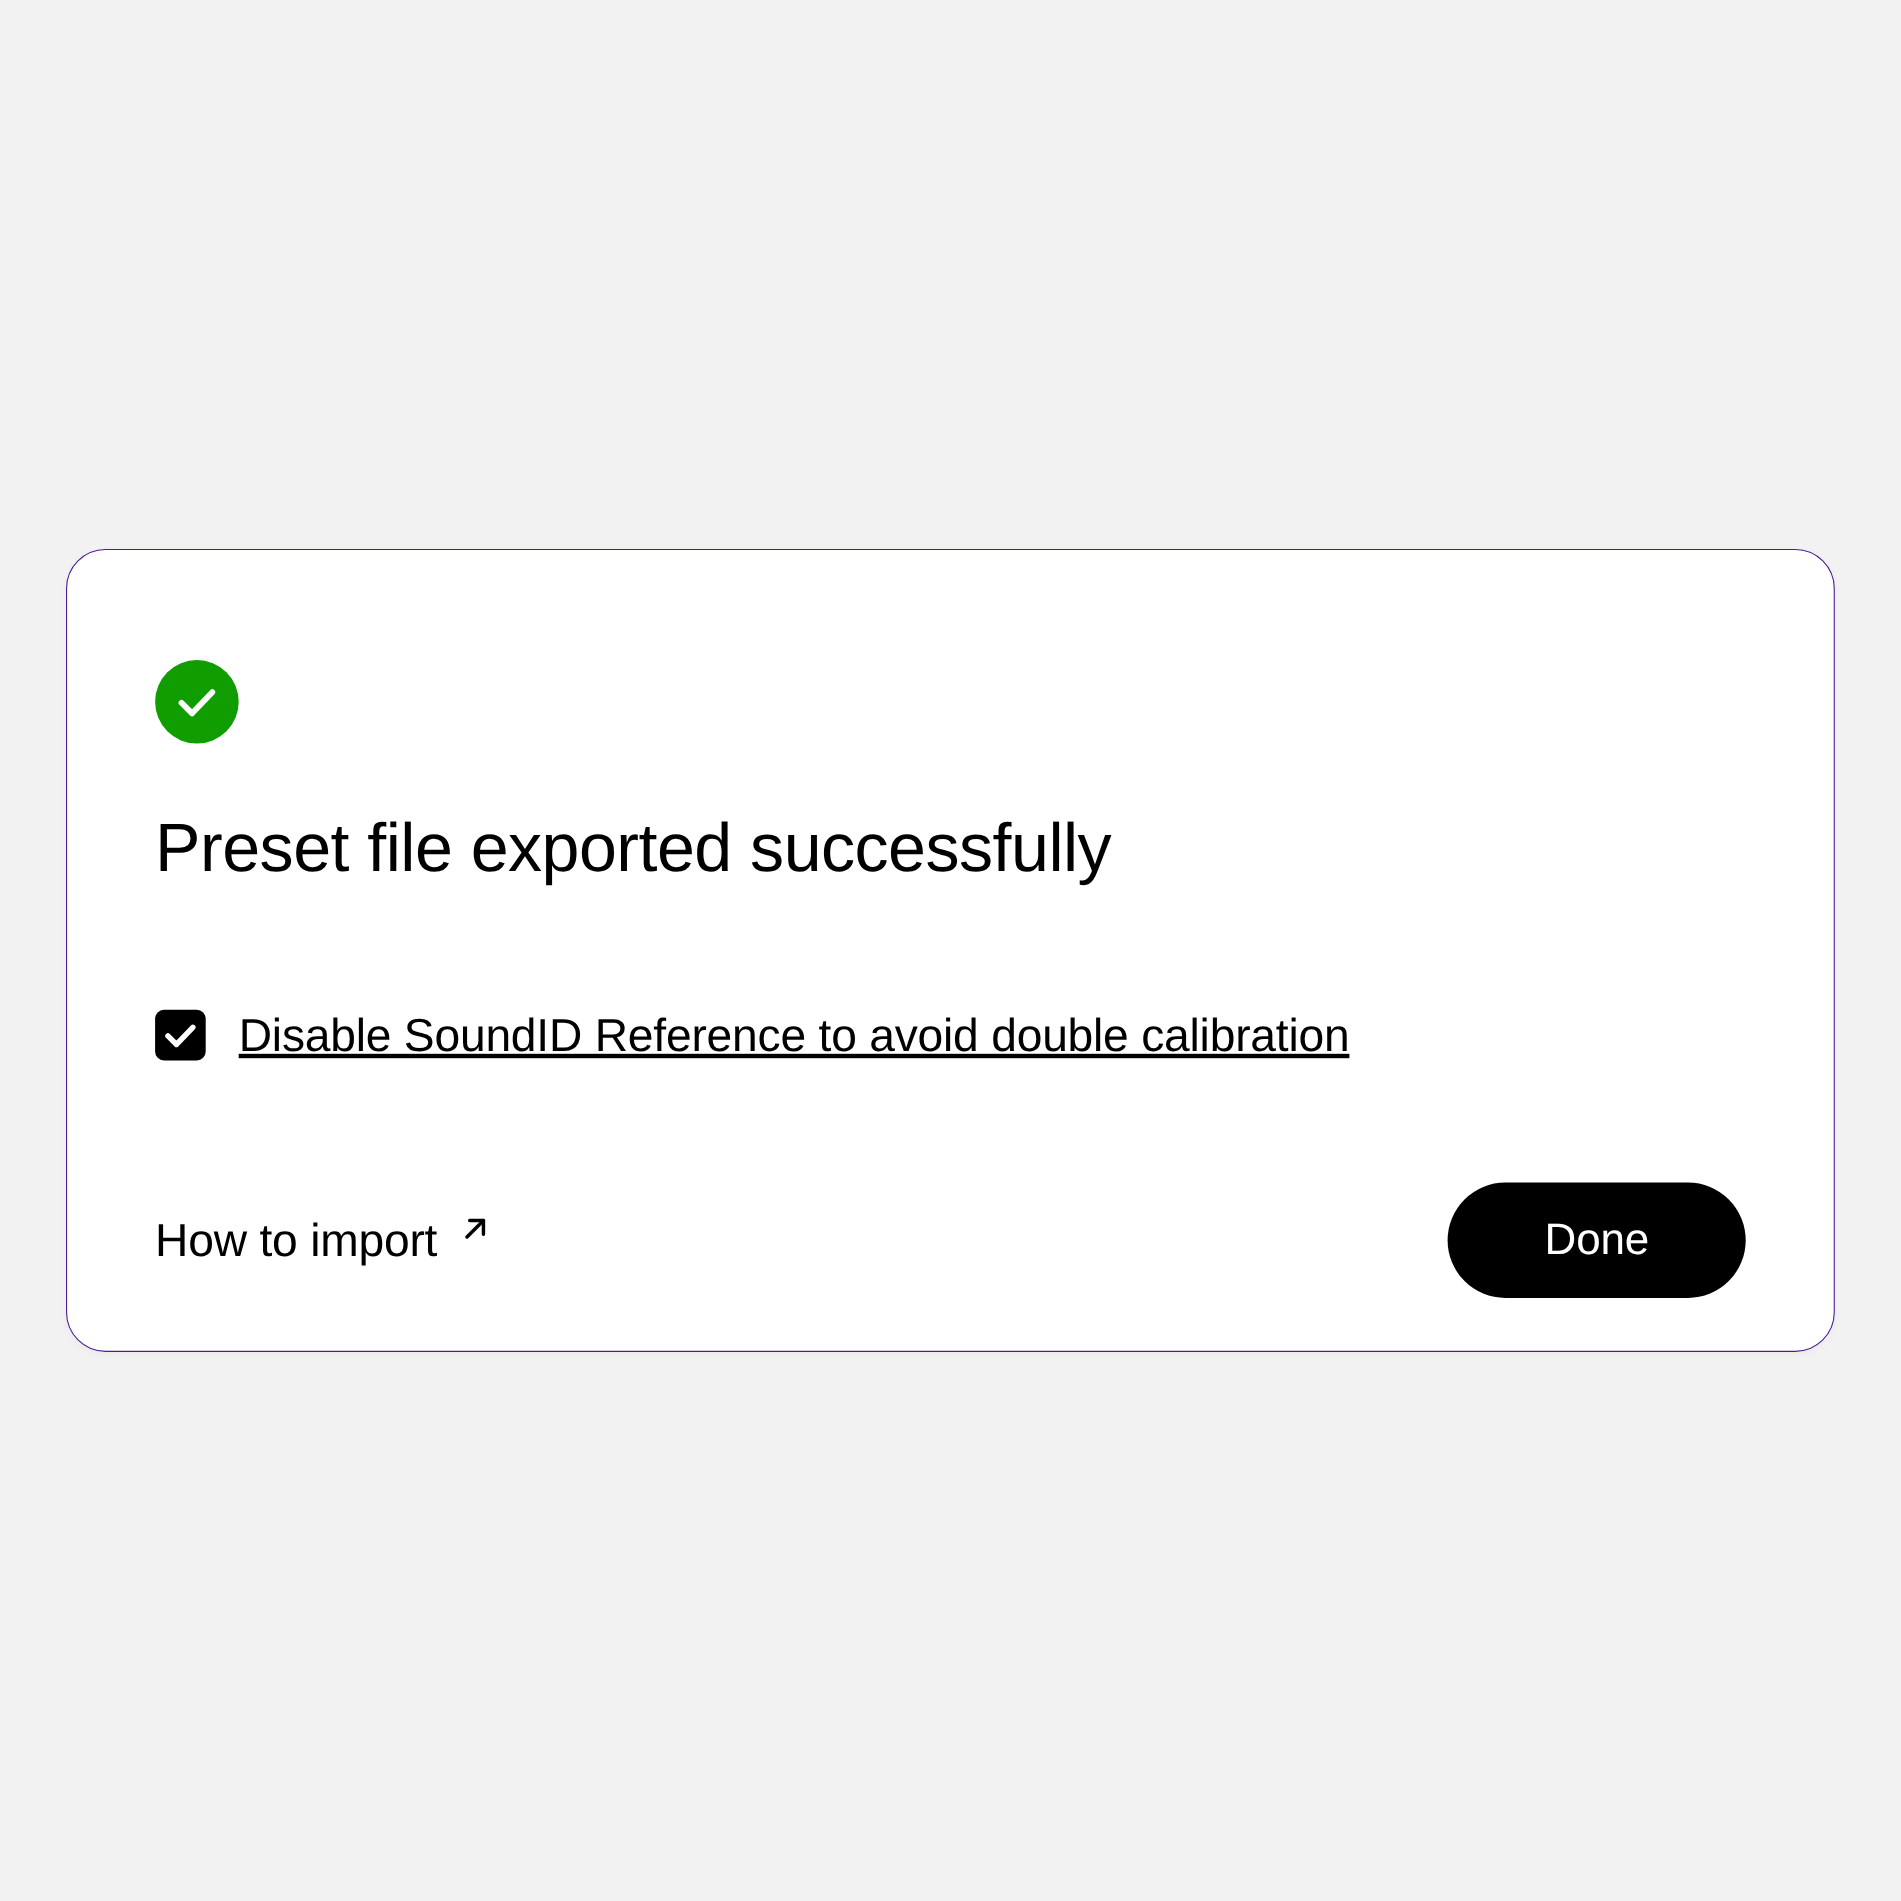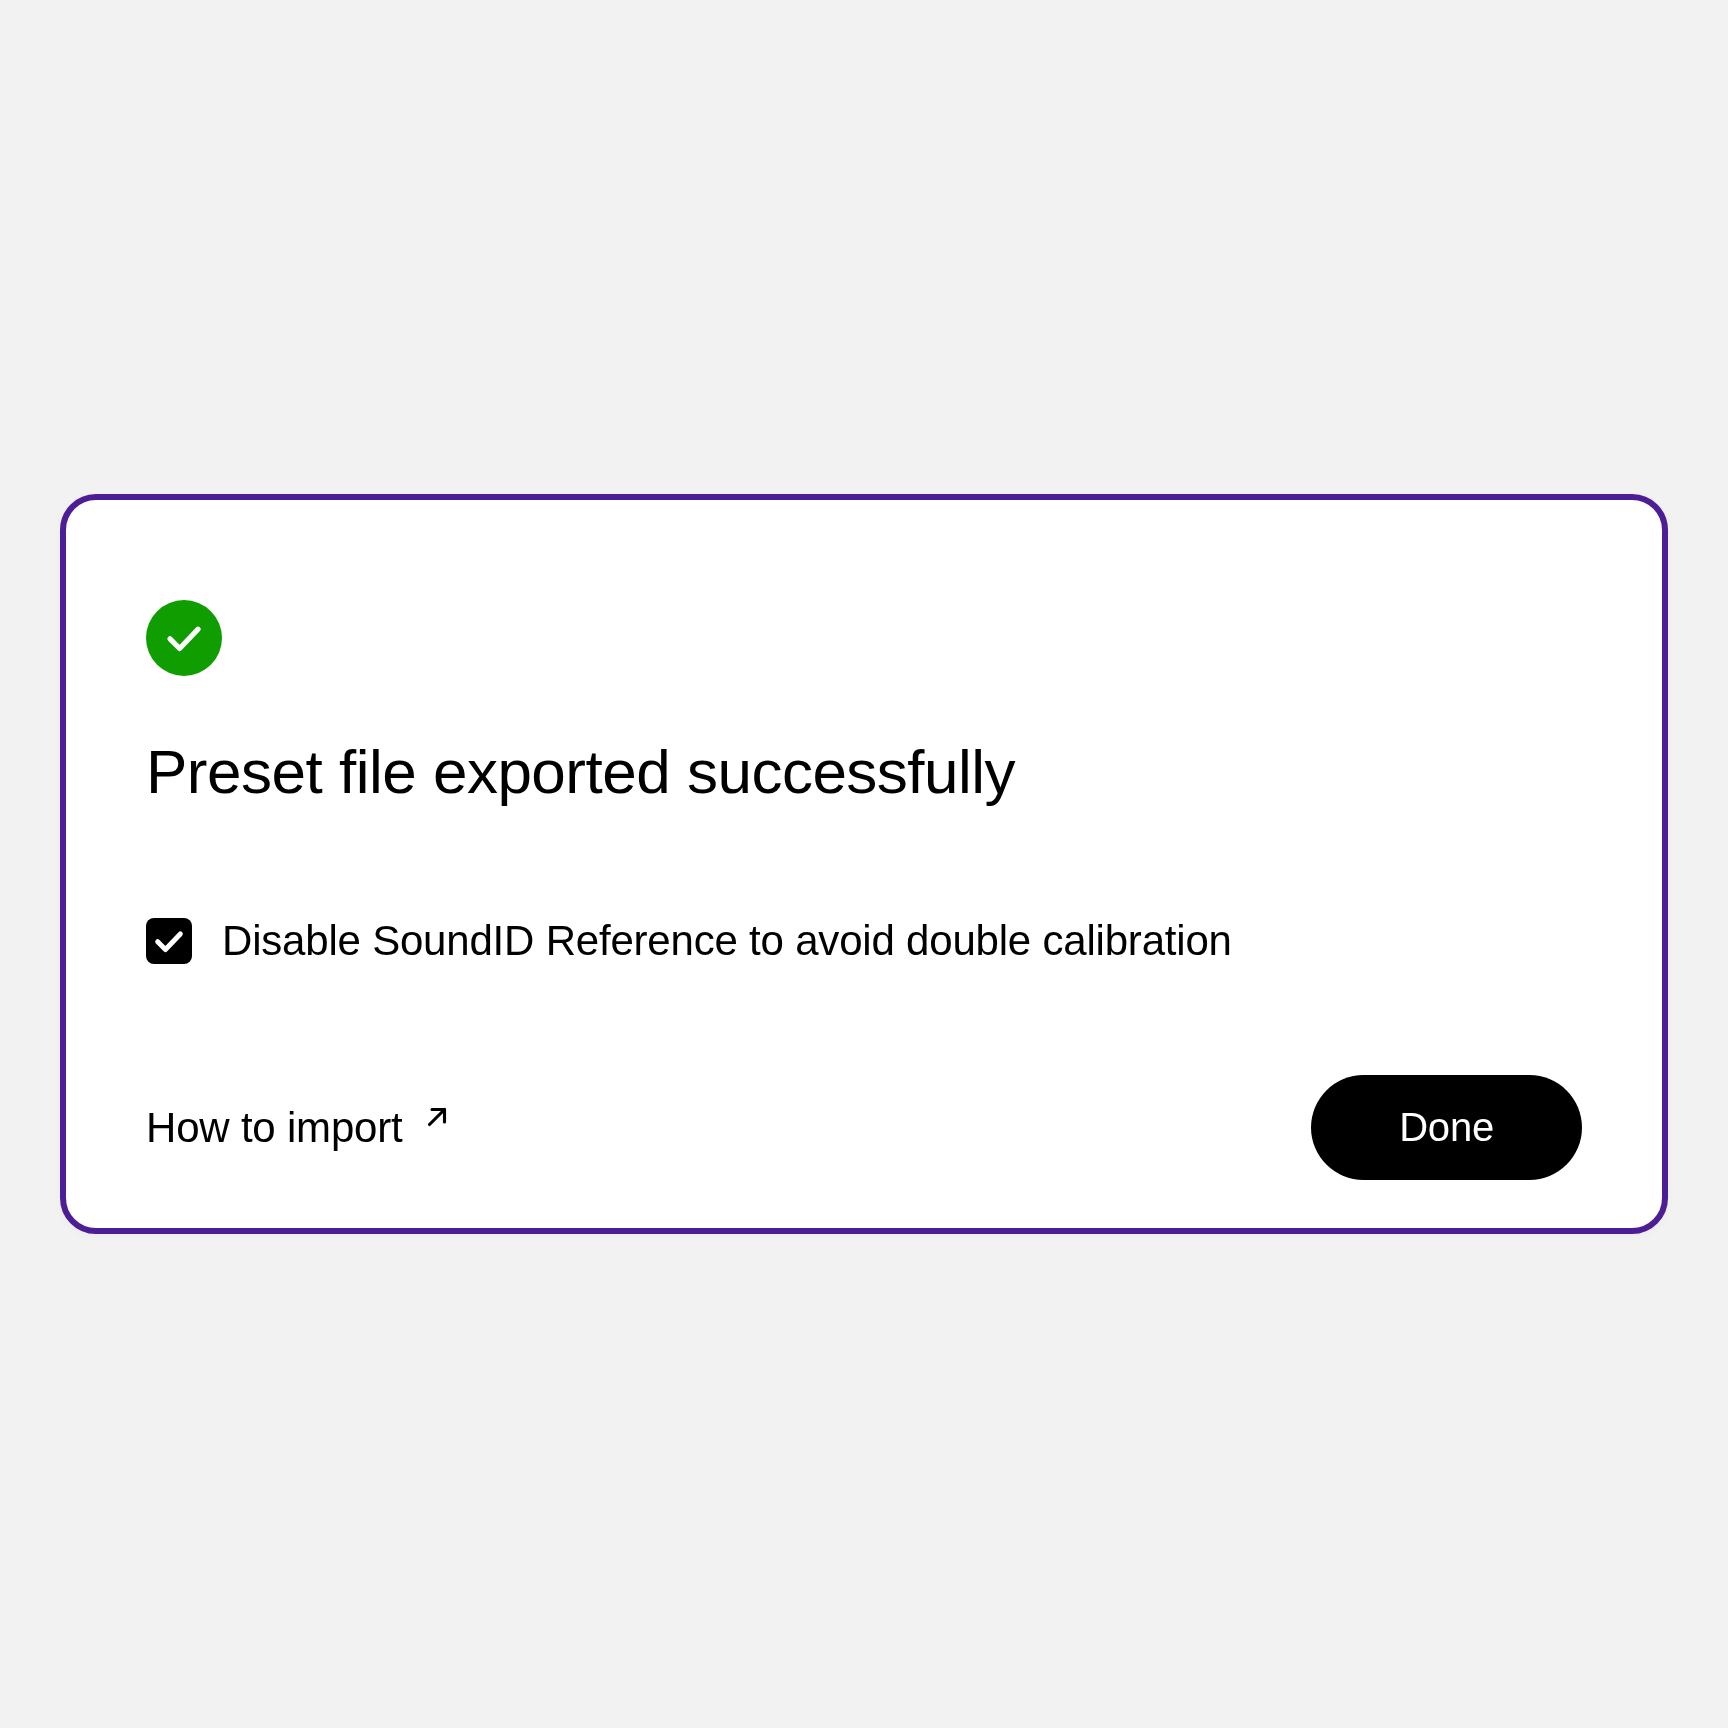--- a/index.html
+++ b/index.html
@@ -15,21 +15,21 @@
       font-family: -apple-system, BlinkMacSystemFont, "Segoe UI", Helvetica, Arial, sans-serif;
       display: flex;
       align-items: center;
       justify-content: center;
     }
 
     .dialog {
       width: 1608px;
       background-color: #ffffff;
       border-radius: 36px;
-      border: 6px solid #4c1d95;
+      border: 1px solid #4c1d95;
       box-shadow: 0 2px 8px rgba(0,0,0,0.03);
       padding: 100px 80px 48px 80px;
     }
 
     .success-icon {
       width: 76px;
       height: 76px;
       border-radius: 50%;
       background-color: #0f9d00;
       display: flex;
@@ -49,20 +49,21 @@
       color: #000000;
       letter-spacing: -0.5px;
       margin-bottom: 110px;
     }
 
     .checkbox-row {
       display: flex;
       align-items: center;
       gap: 30px;
       margin-bottom: 110px;
+      text-decoration: underline;
     }
 
     .checkbox {
       width: 46px;
       height: 46px;
       background-color: #000000;
       border-radius: 8px;
       display: flex;
       align-items: center;
       justify-content: center;

